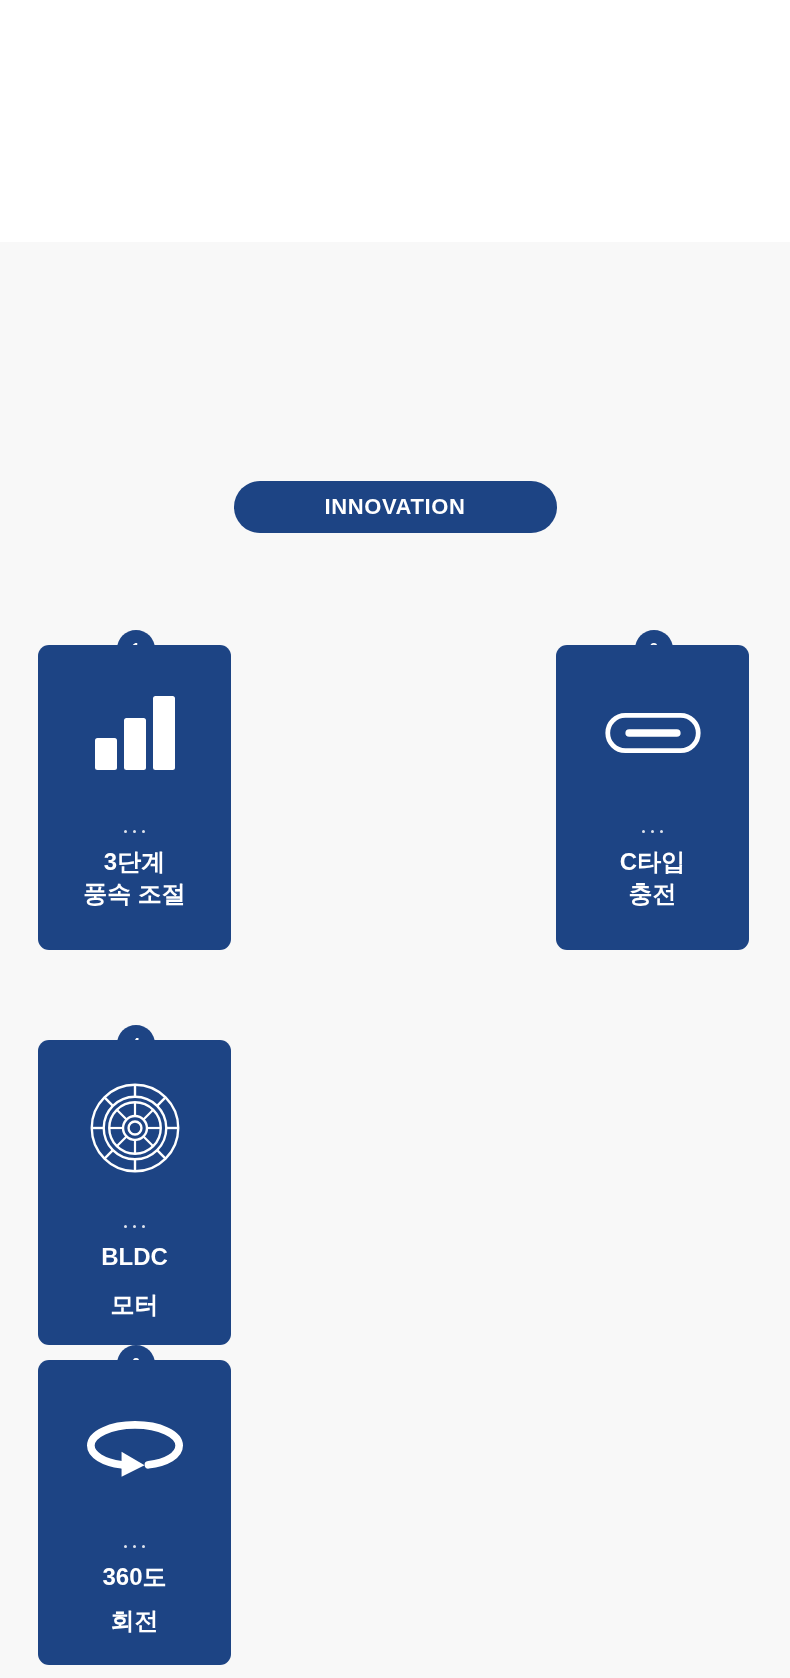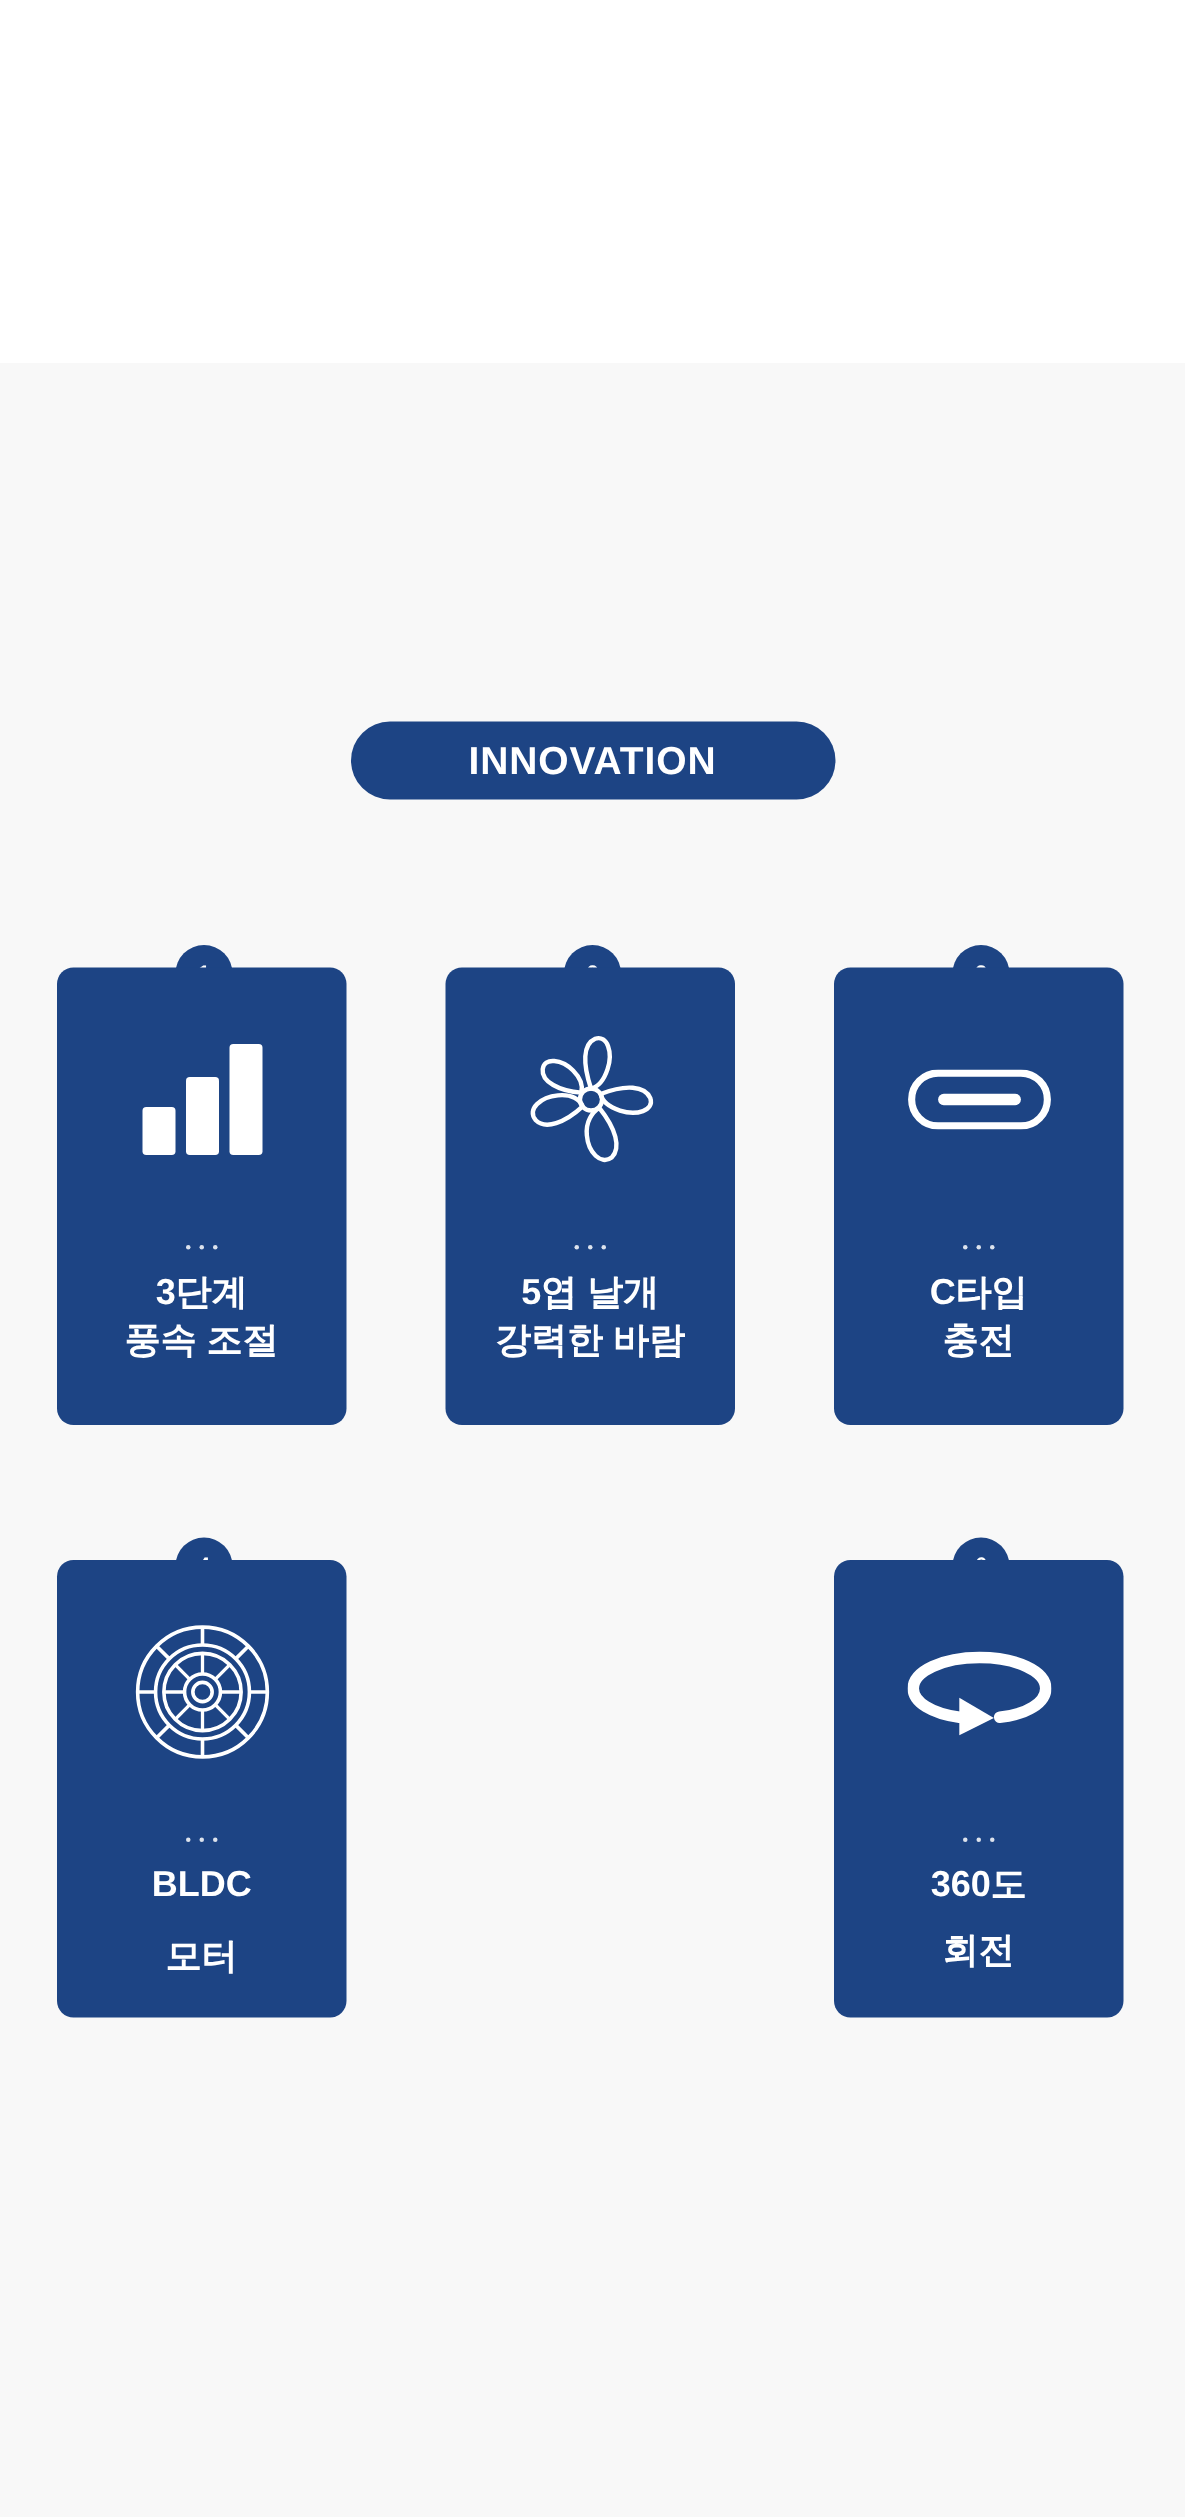--- a/index.html
+++ b/index.html
@@ -32,38 +32,38 @@
     background:#1d4484;
     border-radius:26px;
     height:52px;
     min-width:323px;
     display:flex;align-items:center;justify-content:center;
     padding:0 30px;
     box-sizing:border-box;
   }
   .pill span{
     color:#ffffff;
-    font-size:26px;
+    font-size:22px;
     font-weight:bold;
     letter-spacing:0.6px;
   }
 
   
   .grid{
     position:absolute;
     left:38px;
     top:630px;
     width:714px;
   }
   .row{
     display:flex;
     justify-content:space-between;
     margin-bottom:75px;
   }
-  .row:last-child{margin-bottom:0;}
+  .row:last-child{margin-bottom:0;flex-direction:column;}
 
   .card-slot{
     position:relative;
     width:196px;
     height:320px;
   }
 
   .num-badge{
     position:absolute;
     left:50%;
@@ -158,46 +158,20 @@
           <div class="dots">
             <i></i>
               <i></i>
               <i></i>
           </div>
           <div class="label">3단계</div>
           <div class="label" style="margin-top:0">풍속 조절</div>
         </div>
       </div>
 
-      <div class="card-slot">
-        <div class="num-badge">
-          <span>2</span>
-        </div>
-        <div class="card">
-          <div class="icon-box">
-            <svg width="92" height="92" viewBox="0 0 100 100" aria-hidden="true">
-              <g fill="none" stroke="#ffffff" stroke-width="3.2" stroke-linecap="round" stroke-linejoin="round">
-                <circle cx="50" cy="50" r="8"></circle>
-                <path d="M50 42 C 44 24, 44 10, 53 6 C 62 3, 66 16, 62 28 C 59 37, 55 41, 50 42 Z"></path>
-                <path d="M57 46 C 75 39, 89 40, 93 49 C 96 58, 83 62, 71 58 C 62 55, 58 51, 57 46 Z"></path>
-                <path d="M56 56 C 68 71, 72 85, 65 92 C 57 98, 48 88, 47 76 C 46 66, 51 59, 56 56 Z"></path>
-                <path d="M44 55 C 31 67, 17 72, 10 65 C 3 57, 14 48, 26 47 C 36 46, 42 50, 44 55 Z"></path>
-                <path d="M43 45 C 27 44, 14 37, 15 28 C 16 19, 29 21, 37 29 C 43 35, 44 41, 43 45 Z"></path>
-              </g>
-            </svg>
-          </div>
-          <div class="dots">
-            <i></i>
-              <i></i>
-              <i></i>
-          </div>
-          <div class="label">5엽 날개</div>
-          <div class="label" style="margin-top:0">강력한 바람</div>
-        </div>
-      </div>
 
       <div class="card-slot">
         <div class="num-badge">
           <span>3</span>
         </div>
         <div class="card">
           <div class="icon-box">
             <svg width="96" height="40" viewBox="0 0 100 42" aria-hidden="true">
               <rect x="2.5" y="2.5" width="95" height="37" rx="18.5" fill="none" stroke="#ffffff" stroke-width="5"></rect>
               <rect x="21" y="17" width="58" height="8" rx="4" fill="#ffffff"></rect>

